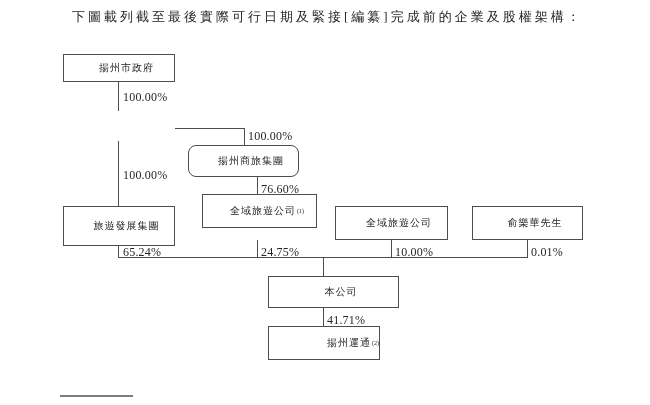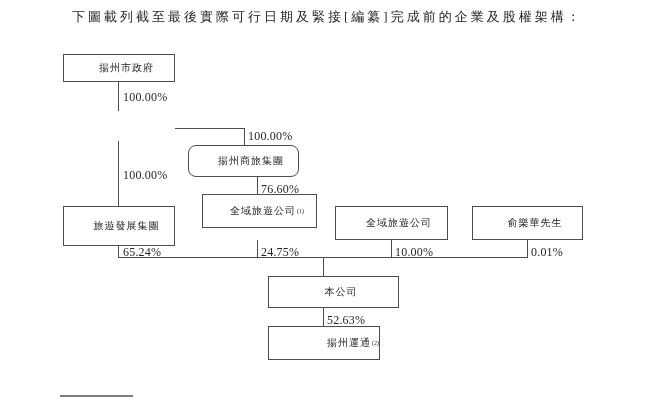--- a/index.html
+++ b/index.html
@@ -160,17 +160,17 @@
   </div>
 
   <div class="pct" id="p-gov-industry">100.00%</div>
   <div class="pct" id="p-industry-shanglv">100.00%</div>
   <div class="pct" id="p-industry-travel">100.00%</div>
   <div class="pct" id="p-shanglv-quanyu">76.60%</div>
   <div class="pct" id="p-travel-company">65.24%</div>
   <div class="pct" id="p-quanyu-company">24.75%</div>
   <div class="pct" id="p-canal-company">10.00%</div>
   <div class="pct" id="p-yu-company">0.01%</div>
-  <div class="pct" id="p-company-yuntong">52.63%</div>
+  <div class="pct" id="p-company-yuntong">41.71%</div>
 
   <div class="footnote-rule"></div>
 
 </div>
 
 </body></html>

